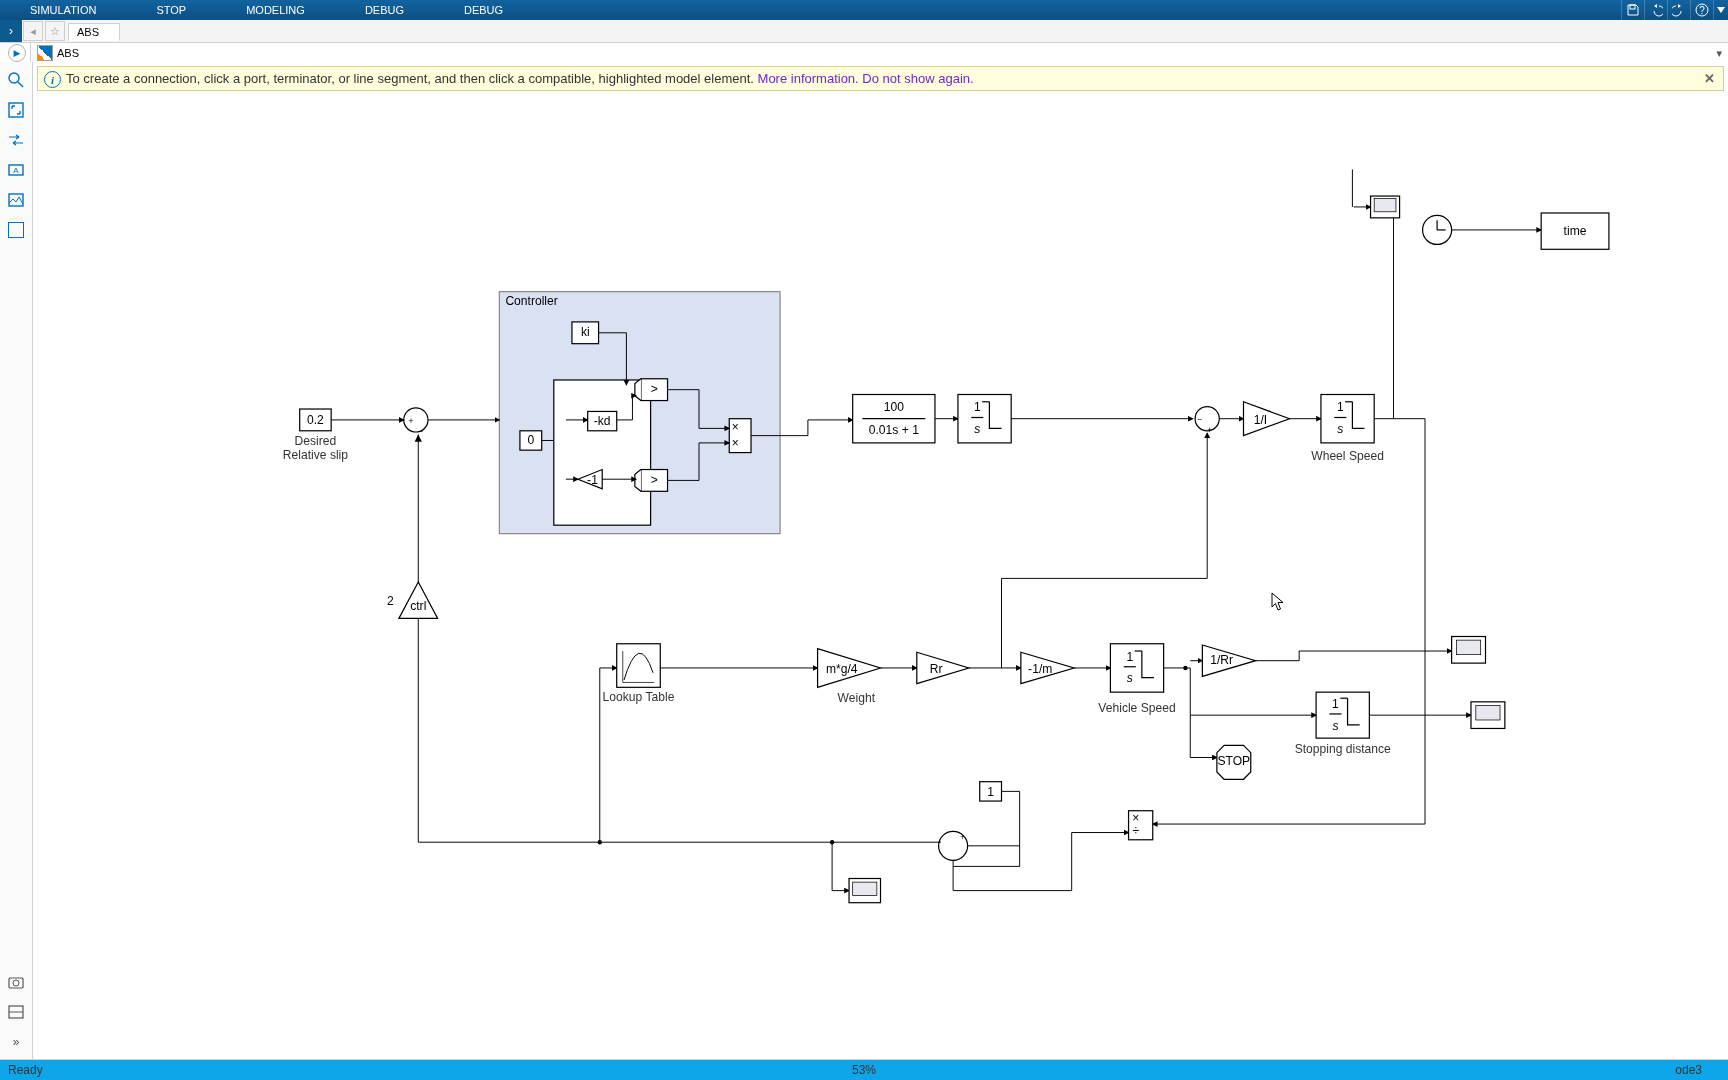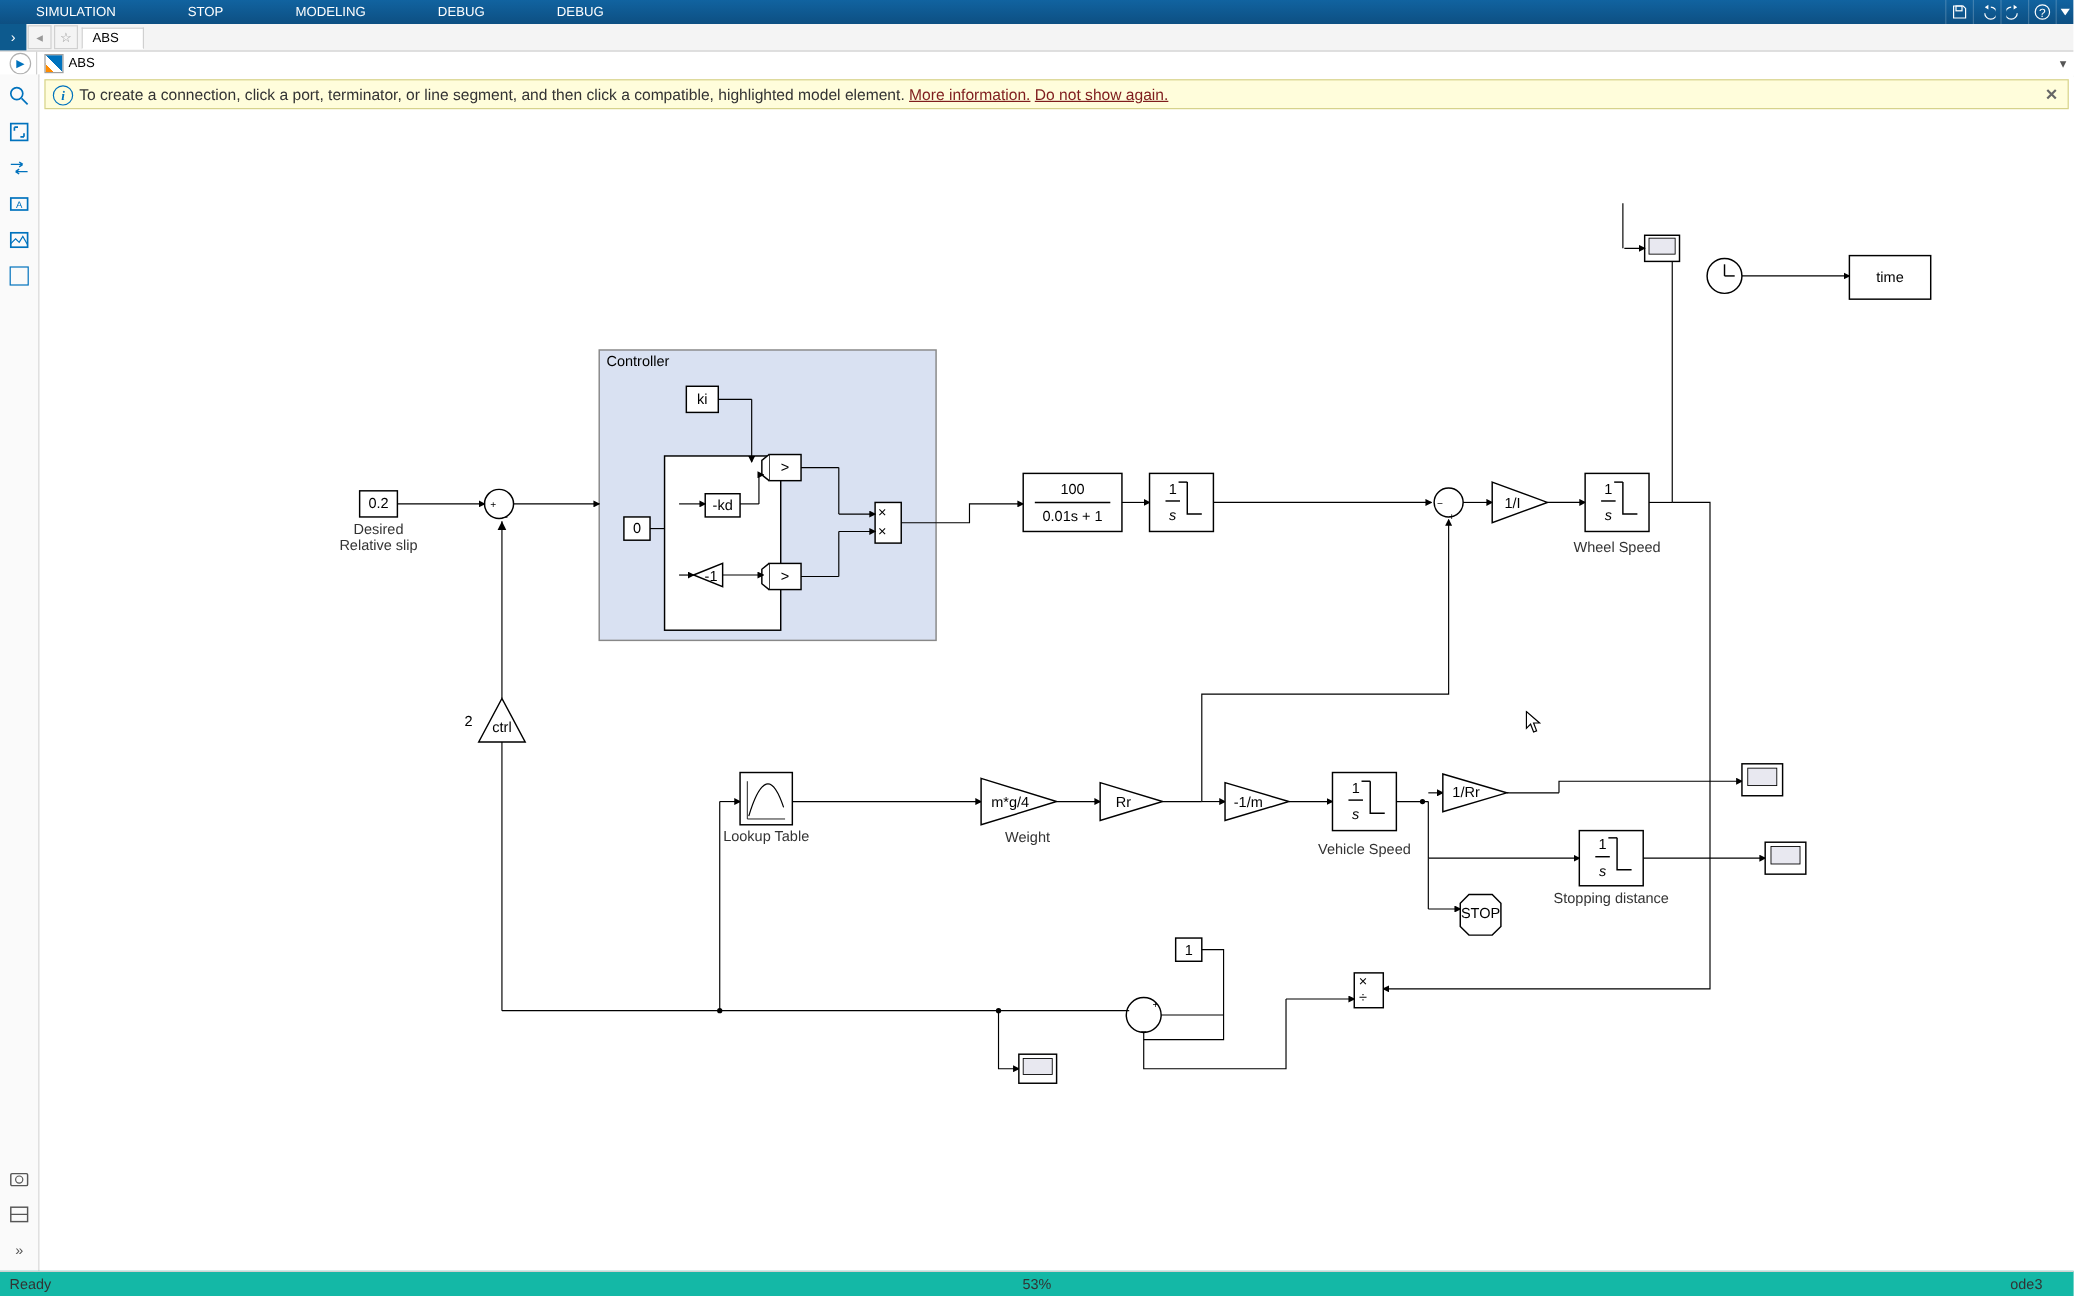--- a/index.html
+++ b/index.html
@@ -182,38 +182,38 @@
     border: 1.5px solid #0072bd;
     display: flex;
     align-items: center;
     justify-content: center;
     color: #0072bd;
     font-size: 11px;
     font-weight: bold;
     font-family: Georgia, serif;
     font-style: italic;
   }
-  .notif a { color: #7f1d1d; text-decoration: underline; cursor: pointer; }
+  .notif a { color: #6d28d9; cursor: pointer; }
   .notif .closebtn {
     position: absolute;
     right: 8px;
     top: 4px;
     cursor: pointer;
     color: #666;
     font-weight: bold;
   }
   
   .status {
     position: absolute;
     bottom: 0;
     left: 0;
     right: 0;
     height: 20px;
     border-top: 1px solid #d0d0d0;
-    background: #14b8a6;
+    background: #0ea5e9;
     display: flex;
     align-items: center;
     font-size: 12px;
     color: #333;
     padding: 0 8px;
   }
   .status .center {
     position: absolute;
     left: 50%;
     transform: translateX(-50%);

